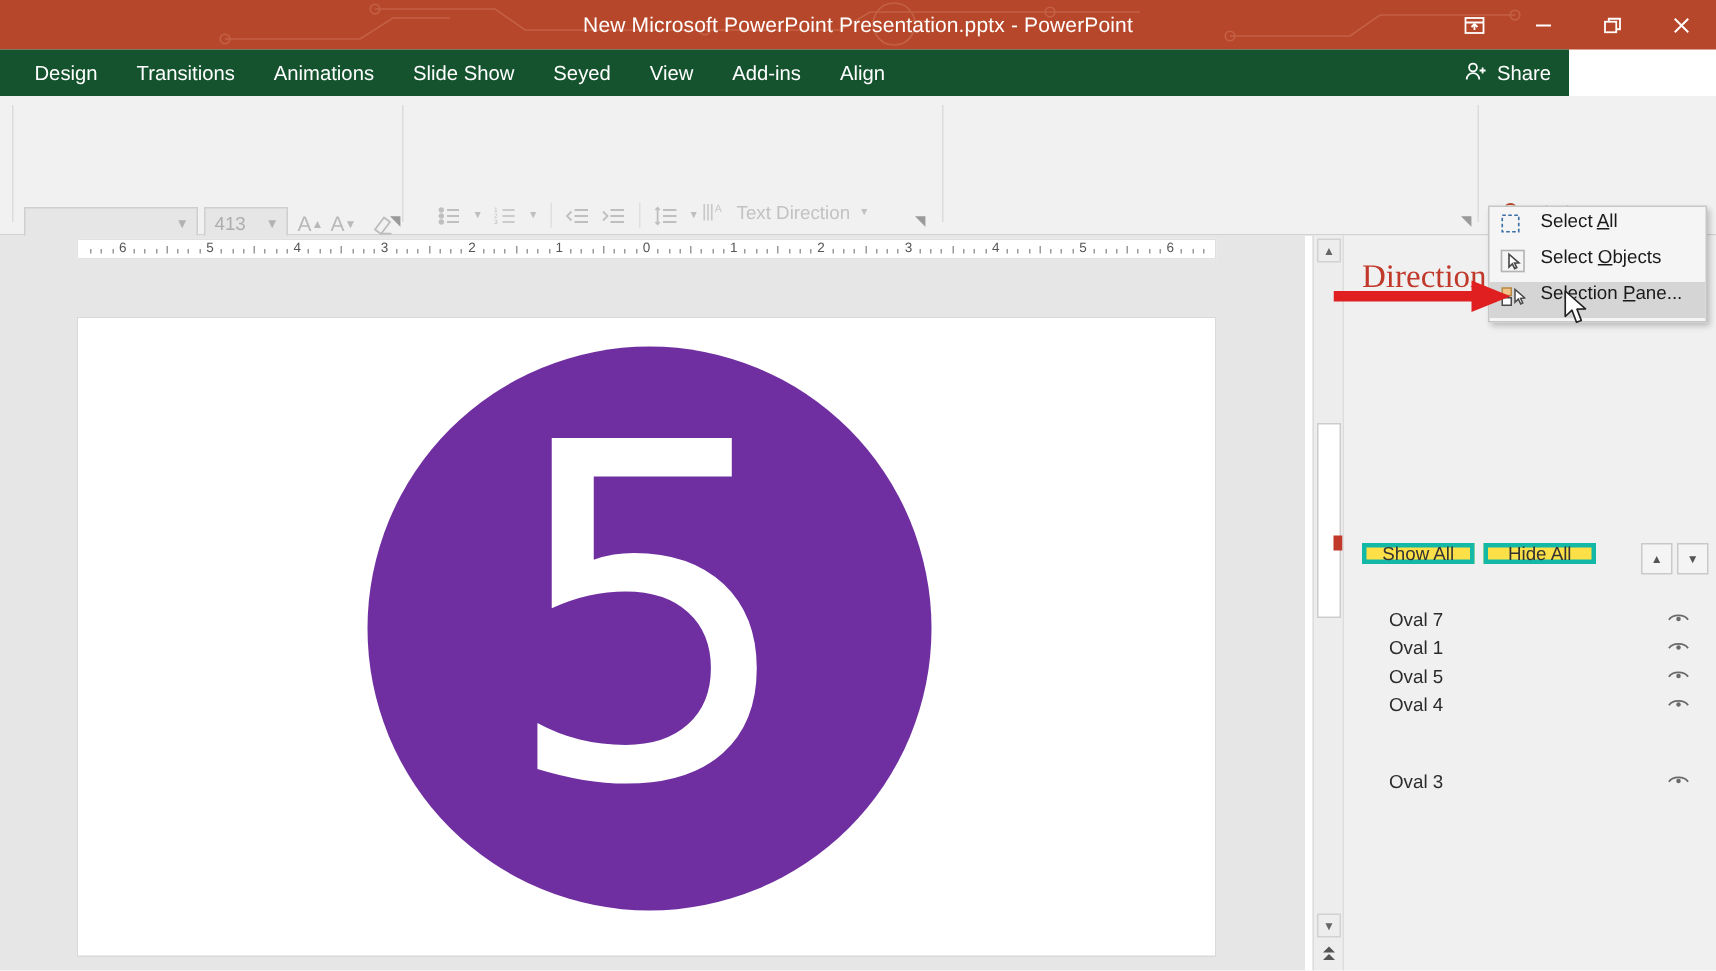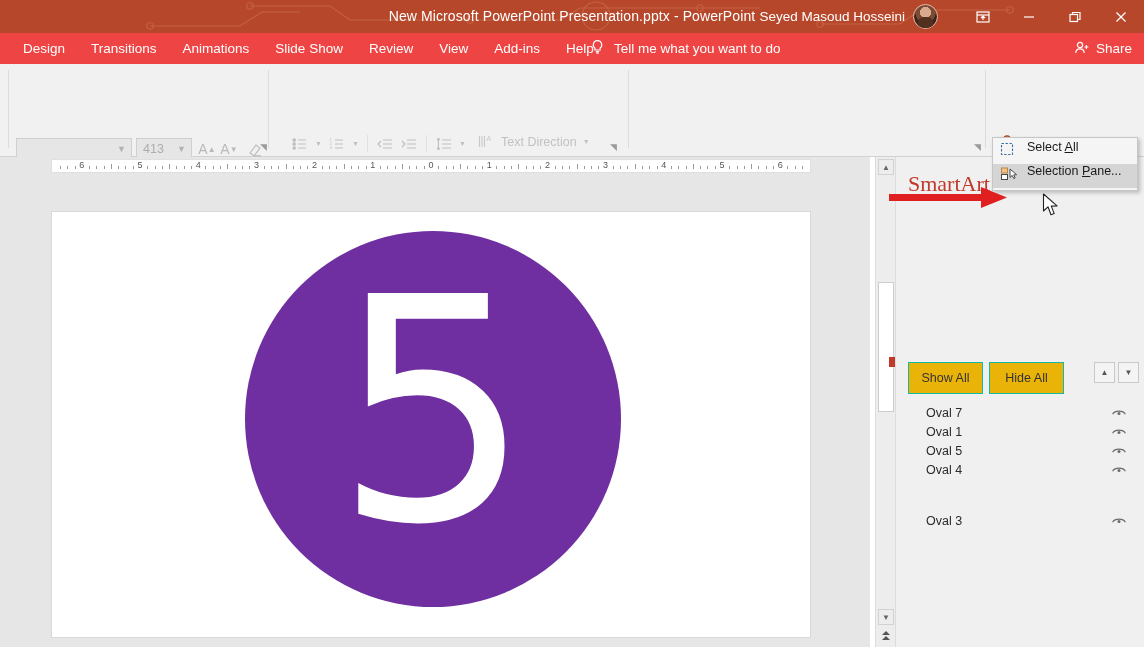--- a/index.html
+++ b/index.html
@@ -44,22 +44,22 @@
     display: flex; align-items: center;
   }
   .winbtn {
     width: 46px; height: 33px; display: flex; align-items: center; justify-content: center;
     color: #fff;
   }
   .winbtn svg { display: block; }
 
   
   .tabrow {
-    position: absolute; left: 0; top: 33px; width: 1144px; height: 31px;
-    background: #ef4444; overflow: hidden;
+    position: absolute; left: 0; top: 33px; width: 1046px; height: 31px;
+    background: #14532d; overflow: hidden;
   }
   .tabs { position: absolute; left: 10px; top: 0; height: 31px; display: flex; align-items: center; }
   .tab {
     color: #fff; font-size: 13.5px; padding: 0 13px; height: 31px; line-height: 31px;
     white-space: nowrap;
   }
   .tellme {
     position: absolute; left: 590px; top: 0; height: 31px;
     display: flex; align-items: center; gap: 9px; color: #fff; font-size: 13.5px;
     white-space: nowrap;
@@ -173,22 +173,22 @@
   .selpane {
     position: absolute; left: 895px; top: 157px; width: 249px; height: 490px;
     background: #f0f0f0; border-left: 1px solid #dcdcdc;
   }
   .selpane-title {
     position: absolute; left: 12px; top: 14px;
     font-size: 22px; color: #c0392b; font-family: "Liberation Serif", serif;
     white-space: nowrap;
   }
   .selpane-btn {
-    position: absolute; top: 205px; height: 32px;
-    background: #eab308; border: 1px solid #14b8a6;
+    position: absolute; top: 205px; height: 14px;
+    background: #fde047; border: 3px solid #14b8a6;
     display: flex; align-items: center; justify-content: center;
     font-size: 12.5px; color: #333;
   }
   .reorder {
     position: absolute; top: 205px; height: 21px; display: flex; gap: 3px;
   }
   .reorder > div {
     width: 21px; height: 21px; background: #f4f4f4; border: 1px solid #c9c9c9;
     display: flex; align-items: center; justify-content: center; color: #555; font-size: 8px;
   }
@@ -238,24 +238,20 @@
         <circle cx="700" cy="8" r="3.2"></circle>
         <circle cx="150" cy="26" r="3.2"></circle>
         <circle cx="820" cy="24" r="3.2"></circle>
         <circle cx="1010" cy="10" r="3.2"></circle>
         <path d="M596,2 a14,14 0 1,0 0.1,0"></path>
         <path d="M606,14 h18"></path>
       </g>
     </svg>
     <div class="title-text">New Microsoft PowerPoint Presentation.pptx  -  PowerPoint</div>
 
-    <div class="acct">
-      <span class="acct-name">Seyed Masoud Hosseini</span>
-      <span class="avatar"></span>
-    </div>
 
     <div class="winbtns">
       <div class="winbtn">
         <svg width="16" height="16" viewBox="0 0 16 16" fill="none" stroke="#fff" stroke-width="1.2">
           <rect x="2" y="3" width="12" height="10"></rect>
             <path d="M2 6 H14"></path>
             <path d="M8 11 V7.5 M6 9 L8 7 L10 9"></path>
         </svg>
       </div>
       <div class="winbtn">
@@ -276,35 +272,26 @@
       </div>
     </div>
   </div>
 
   <div class="tabrow">
     <div class="tabs">
       <div class="tab">Design</div>
       <div class="tab">Transitions</div>
       <div class="tab">Animations</div>
       <div class="tab">Slide Show</div>
-      <div class="tab">Review</div>
+      <div class="tab">Seyed</div>
       <div class="tab">View</div>
       <div class="tab">Add-ins</div>
-      <div class="tab">Help</div>
-    </div>
-
-    <div class="tellme">
-      <span>
-        <svg width="15" height="16" viewBox="0 0 15 16" fill="none" stroke="#fff" stroke-width="1.2">
-          <path d="M7.5 1.6 a4.2 4.2 0 0 0 -2.6 7.5 V11 h5.2 V9.1 A4.2 4.2 0 0 0 7.5 1.6Z"></path>
-          <path d="M5.9 12.6 h3.2 M6.3 14.2 h2.4"></path>
-        </svg>
-      </span>
-      <span>Tell me what you want to do</span>
-    </div>
+      <div class="tab">Align</div>
+    </div>
+
 
     <div class="share">
       <span>
         <svg width="16" height="15" viewBox="0 0 16 15" fill="none" stroke="#fff" stroke-width="1.2">
           <circle cx="6" cy="5" r="2.6"></circle>
             <path d="M1.8 13 c0-2.6 1.9-4.2 4.2-4.2 s4.2 1.6 4.2 4.2"></path>
           <path d="M12.4 5 v4 M10.4 7 h4"></path>
         </svg>
       </span>
       <span>Share</span>
@@ -461,21 +448,21 @@
         <div class="pbtn">
           <svg width="16" height="14" viewBox="0 0 16 14" stroke="#bfbfbf" stroke-width="1.2" fill="none">
               <path d="M1 4 H6.5 M1 7 H6.5 M1 10 H6.5 M9 4 H15 M9 7 H15 M9 10 H15"></path>
             </svg>
           </div>
         <div class="pbtn" style="width:13px;">
             <span style="font-size:7px;">▼</span>
           </div>
       </div>
 
-      <div class="prow ptext" style="left:210px; top:70px;">
+      <div class="prow ptext" style="left:200px; top:70px;">
         <svg width="17" height="15" viewBox="0 0 17 15" stroke="#c8c8c8" stroke-width="1.1" fill="none">
           <path d="M1.5 2 V13 M4 2 V13 M6.5 2 V13"></path>
             <text x="8.5" y="7" font-size="7" fill="#c8c8c8" stroke="none">A</text>
         </svg>
         <span>Text Direction</span>
         <span style="font-size:7px;">▼</span>
       </div>
       <div class="prow ptext" style="left:210px; top:93px;">
         <svg width="17" height="15" viewBox="0 0 17 15" stroke="#c8c8c8" stroke-width="1.1" fill="none">
           <rect x="1.5" y="2" width="12" height="11"></rect>
@@ -659,21 +646,21 @@
     <div class="vsb-btn" style="top:471px; border:none; background:transparent;">
       <svg width="12" height="12" viewBox="0 0 12 12" fill="#555">
           <path d="M6 1 L10 5 H2 Z"></path>
           <path d="M6 6 L10 10 H2 Z"></path>
         </svg>
     </div>
     <div class="redtick"></div>
   </div>
 
   <div class="selpane">
-    <div class="selpane-title">SmartArt</div>
+    <div class="selpane-title">Direction</div>
 
     <div class="selpane-btn" style="left:12px; width:75px;">Show All</div>
     <div class="selpane-btn" style="left:93px; width:75px;">Hide All</div>
     <div class="reorder" style="left:198px;">
       <div>▲</div>
       <div>▼</div>
     </div>
 
     <div id="object-list">
         <div class="obj-row" style="top: 246px;">
@@ -716,20 +703,29 @@
 
   <div class="dropdown">
     <div class="dd-item">
       <span class="dd-ico">
         <svg width="17" height="16" viewBox="0 0 17 16" fill="none" stroke="#3a6ea5" stroke-width="1.1" stroke-dasharray="2.4 1.6">
           <rect x="1.5" y="1.5" width="11" height="11"></rect>
         </svg>
       </span>
       <span>Select <u>A</u>ll</span>
     </div>
+    <div class="dd-item">
+      <span class="dd-ico">
+        <svg width="17" height="16" viewBox="0 0 17 16" fill="none" stroke="#4a4a4a" stroke-width="1.1">
+          <rect x="1" y="1" width="15" height="14" stroke="#b5b5b5"></rect>
+          <path d="M6 3.5 L6 12 L8.2 9.9 L9.8 13.1 L11.2 12.4 L9.7 9.4 L12.6 9.2 Z" fill="#fff"></path>
+        </svg>
+      </span>
+      <span>Select <u>O</u>bjects</span>
+    </div>
     <div class="dd-item hl">
       <span class="dd-ico">
         <svg width="17" height="16" viewBox="0 0 17 16" fill="none" stroke="#4a4a4a" stroke-width="1">
           <rect x="1.5" y="2" width="6" height="5" fill="#f2c48a" stroke="#b98740"></rect>
           <rect x="1.5" y="8.5" width="6" height="5" fill="#fff"></rect>
           <path d="M10 3 L10 11.5 L12.2 9.4 L13.8 12.6 L15.2 11.9 L13.7 8.9 L16.6 8.7 Z" fill="#fff"></path>
         </svg>
       </span>
       <span>Sele<span style="position:relative;">c</span>tion <u>P</u>ane...</span>
     </div>

